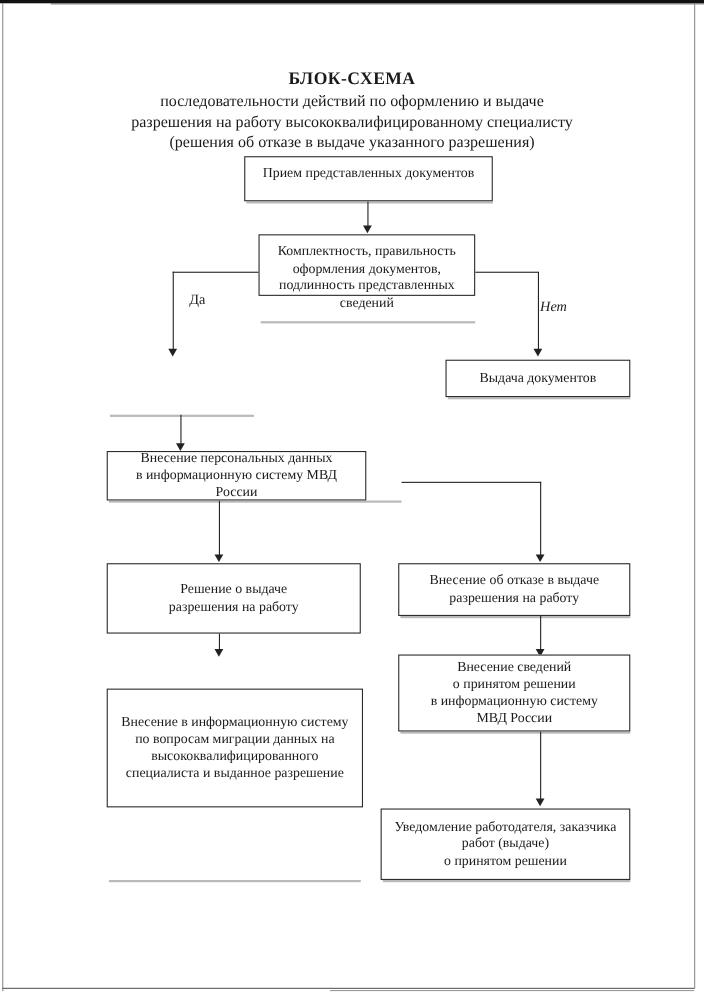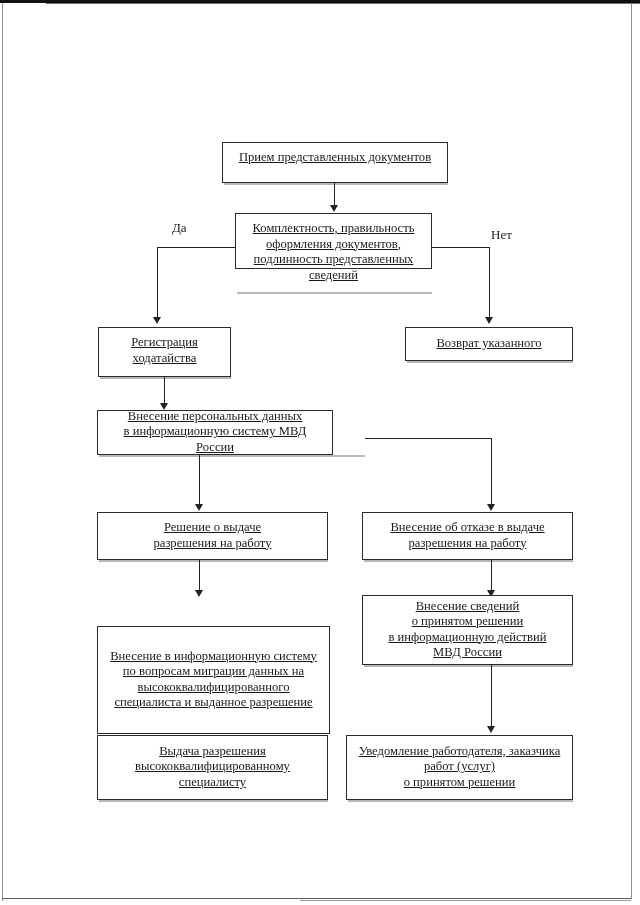--- a/index.html
+++ b/index.html
@@ -90,21 +90,20 @@
     border: 1px solid #2b2b2b;
     background: #ffffff;
     display: flex;
     align-items: flex-start;
     justify-content: center;
     text-align: center;
     font-size: 12.6px;
     line-height: 15.5px;
     padding: 7px 6px 5px 6px;
     z-index: 3;
-    text-decoration: underline;
   }
   .box.mid { align-items: center; padding-top: 4px; }
   .box span { display: block; width: 100%; white-space: pre-line; }
 
   
   .ghost {
     position: absolute;
     background: #b9b9b9;
     z-index: 1;
   }
@@ -123,92 +122,95 @@
     border-left: 4px solid transparent;
     border-right: 4px solid transparent;
     border-top: 7px solid #222222;
     z-index: 2;
   }
 
   .branch-label {
     position: absolute;
     font-size: 13px;
     z-index: 3;
+    margin-top: 44px;
   }
 </style>
 </head>
 <body>
 
 <div id="page">
 
   <div class="edge-top"></div>
   <div class="edge-top2"></div>
   <div class="edge-left"></div>
   <div class="edge-right"></div>
   <div class="edge-bottom"></div>
   <div class="edge-bottom2"></div>
 
 
+  <div class="title-block">
+    <span class="title-main">БЛОК-СХЕМА</span>
+    <span class="title-sub">последовательности действий по оформлению и выдаче</span>
+    <span class="title-sub">разрешения на работу высококвалифицированному специалисту</span>
+    <span class="title-sub">(решения об отказе в выдаче указанного разрешения)</span>
+  </div>
 
   <div class="ghost" style="left:224px; top:183px; width:224px; height:2px;"></div>
   <div class="box" style="left:222px; top:142px; width:226px; height:41px;">
     <span>Прием представленных документов</span>
   </div>
 
   <div class="vline" style="left:334px; top:183px; height:24px;"></div>
   <div class="arrow" style="left:330px; top:205px;"></div>
 
   <div class="ghost" style="left:237px; top:292px; width:195px; height:2px;"></div>
   <div class="box" style="left:235px; top:213px; width:197px; height:56px;">
     <span>Комплектность, правильность
 оформления документов,
 подлинность представленных
 сведений</span>
   </div>
 
   <div class="branch-label" style="left:172px; top:220px;">Да</div>
-  <div class="branch-label" style="left:491px; top:227px;">Нет</div>
+  <div class="branch-label" style="left:491px; top:227px;font-style:italic;">Нет</div>
 
   <div class="hline" style="left:157px; top:247px; width:79px;"></div>
   <div class="vline" style="left:157px; top:247px; height:72px;"></div>
   <div class="arrow" style="left:153px; top:317px;"></div>
 
   <div class="hline" style="left:432px; top:247px; width:57px;"></div>
   <div class="vline" style="left:489px; top:247px; height:72px;"></div>
   <div class="arrow" style="left:485px; top:317px;"></div>
 
   <div class="ghost" style="left:100px; top:377px; width:131px; height:2px;"></div>
-  <div class="box" style="left:98px; top:327px; width:133px; height:50px;">
-    <span>Регистрация
-ходатайства</span>
-  </div>
 
   <div class="ghost" style="left:407px; top:361px; width:166px; height:2px;"></div>
   <div class="box mid" style="left:405px; top:327px; width:168px; height:34px;">
-    <span>Возврат указанного</span>
+    <span>Выдача документов</span>
   </div>
 
   <div class="vline" style="left:164px; top:377px; height:28px;"></div>
   <div class="arrow" style="left:160px; top:403px;"></div>
 
   <div class="ghost" style="left:99px; top:455px; width:266px; height:2px;"></div>
   <div class="box mid" style="left:97px; top:410px; width:236px; height:45px;">
     <span>Внесение персональных данных
 в информационную систему МВД России</span>
   </div>
 
   <div class="vline" style="left:199px; top:455px; height:51px;"></div>
   <div class="arrow" style="left:195px; top:504px;"></div>
 
   <div class="hline" style="left:365px; top:438px; width:127px;"></div>
   <div class="vline" style="left:491px; top:438px; height:68px;"></div>
   <div class="arrow" style="left:487px; top:504px;"></div>
 
   <div class="ghost" style="left:99px; top:560px; width:229px; height:2px;"></div>
-  <div class="box mid" style="left:97px; top:512px; width:231px; height:48px;">
+  <div class="box mid" style="left:97px; top:512px; width:231px; height:64px;">
     <span>Решение о выдаче
 разрешения на работу</span>
   </div>
 
   <div class="ghost" style="left:364px; top:560px; width:209px; height:2px;"></div>
   <div class="box mid" style="left:362px; top:512px; width:211px; height:48px;">
     <span>Внесение об отказе в выдаче
 разрешения на работу</span>
   </div>
 
@@ -223,37 +225,32 @@
     <span>Внесение в информационную систему
 по вопросам миграции данных на
 высококвалифицированного
 специалиста и выданное разрешение</span>
   </div>
 
   <div class="ghost" style="left:364px; top:665px; width:209px; height:2px;"></div>
   <div class="box mid" style="left:362px; top:595px; width:211px; height:70px;">
     <span>Внесение сведений
 о принятом решении
-в информационную действий
+в информационную систему
 МВД России</span>
   </div>
 
   <div class="vline" style="left:199px; top:693px; height:36px;"></div>
   <div class="arrow" style="left:195px; top:726px;"></div>
 
   <div class="vline" style="left:491px; top:665px; height:64px;"></div>
   <div class="arrow" style="left:487px; top:726px;"></div>
 
   <div class="ghost" style="left:99px; top:800px; width:229px; height:2px;"></div>
-  <div class="box mid" style="left:97px; top:735px; width:231px; height:65px;">
-    <span>Выдача разрешения
-высококвалифицированному
-специалисту</span>
-  </div>
 
   <div class="ghost" style="left:348px; top:800px; width:225px; height:2px;"></div>
   <div class="box mid" style="left:346px; top:735px; width:227px; height:65px;">
     <span>Уведомление работодателя, заказчика
-работ (услуг)
+работ (выдаче)
 о принятом решении</span>
   </div>
 
 </div>
 
 </body></html>

